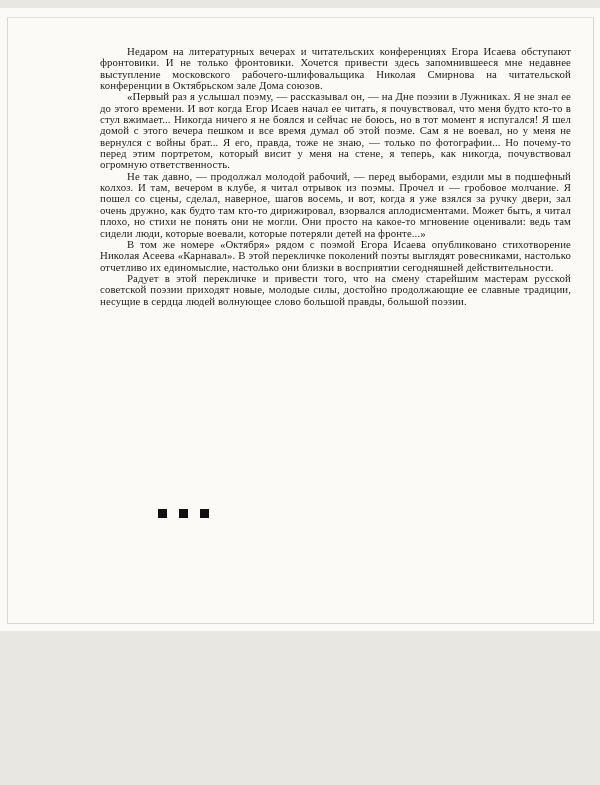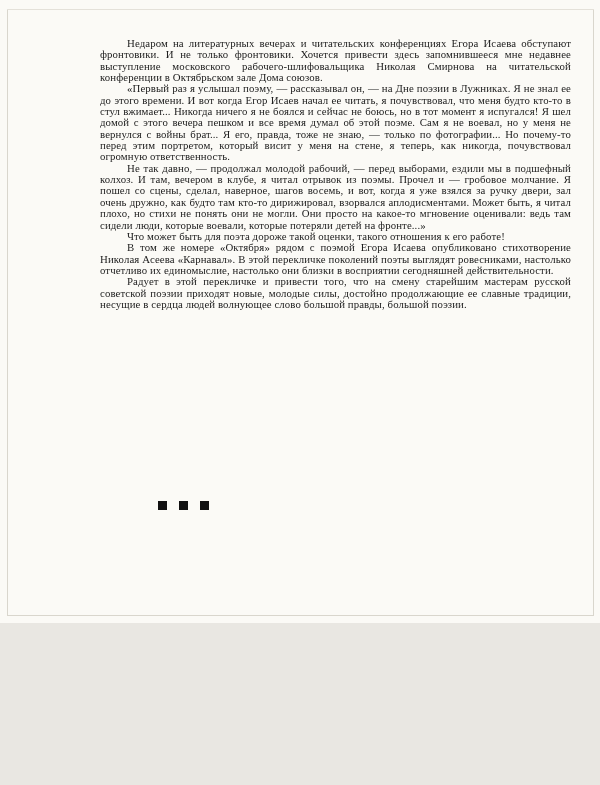--- a/index.html
+++ b/index.html
@@ -4,21 +4,21 @@
 <style>
   html, body {
     margin: 0;
     padding: 0;
     background: #e9e7e2;
   }
   .scan-page {
     position: relative;
     width: 600px;
     height: 623px;
-    margin: 0 auto;
+    margin: 8px auto;
     background: #fbfaf6;
     overflow: hidden;
     font-family: "Liberation Serif", "DejaVu Serif", serif;
     color: #1c1c1c;
   }
   
   .edge-left    { position:absolute; left:7px;  top:10px; bottom:8px; width:1px;  background:#d9d6cd; }
   .edge-right   { position:absolute; right:6px; top:10px; bottom:8px; width:1px;  background:#d9d6cd; }
   .edge-bottom  { position:absolute; left:7px;  right:6px; bottom:7px; height:1px; background:#d9d6cd; }
   .edge-top     { position:absolute; left:7px;  right:6px; top:9px;    height:1px; background:#e4e1d9; }
@@ -68,21 +68,20 @@
 <div class="scan-page">
   <div class="edge-top"></div>
   <div class="edge-left"></div>
   <div class="edge-right"></div>
   <div class="edge-bottom"></div>
 
   <div class="text-block">
     <p>Недаром на литературных вечерах и читательских конференциях Егора Исаева обступают фронтовики. И не только фронтовики. Хочется привести здесь запомнившееся мне недавнее выступление московского рабочего-шлифовальщика Николая Смирнова на читательской конференции в Октябрьском зале Дома союзов.</p>
     <p>«Первый раз я услышал поэму, — рассказывал он, — на Дне поэзии в Лужниках. Я не знал ее до этого времени. И вот когда Егор Исаев начал ее читать, я почувствовал, что меня будто кто-то в стул вжимает... Никогда ничего я не боялся и сейчас не боюсь, но в тот момент я испугался! Я шел домой с этого вечера пешком и все время думал об этой поэме. Сам я не воевал, но у меня не вернулся с войны брат... Я его, правда, тоже не знаю, — только по фотографии... Но почему-то перед этим портретом, который висит у меня на стене, я теперь, как никогда, почувствовал огромную ответственность.</p>
     <p>Не так давно, — продолжал молодой рабочий, — перед выборами, ездили мы в подшефный колхоз. И там, вечером в клубе, я читал отрывок из поэмы. Прочел и — гробовое молчание. Я пошел со сцены, сделал, наверное, шагов восемь, и вот, когда я уже взялся за ручку двери, зал очень дружно, как будто там кто-то дирижировал, взорвался аплодисментами. Может быть, я читал плохо, но стихи не понять они не могли. Они просто на какое-то мгновение оценивали: ведь там сидели люди, которые воевали, которые потеряли детей на фронте...»</p>
-    <p>Что может быть для поэта дороже такой оценки, такого отношения к его работе!</p>
     <p>В том же номере «Октября» рядом с поэмой Егора Исаева опубликовано стихотворение Николая Асеева «Карнавал». В этой перекличке поколений поэты выглядят ровесниками, настолько отчетливо их единомыслие, настолько они близки в восприятии сегодняшней действительности.</p>
     <p>Радует в этой перекличке и привести того, что на смену старейшим мастерам русской советской поэзии приходят новые, молодые силы, достойно продолжающие ее славные традиции, несущие в сердца людей волнующее слово большой правды, большой поэзии.</p>
   </div>
 
   <div class="section-divider">
     <span class="divider-square"></span>
     <span class="divider-square"></span>
     <span class="divider-square"></span>
   </div>
 

